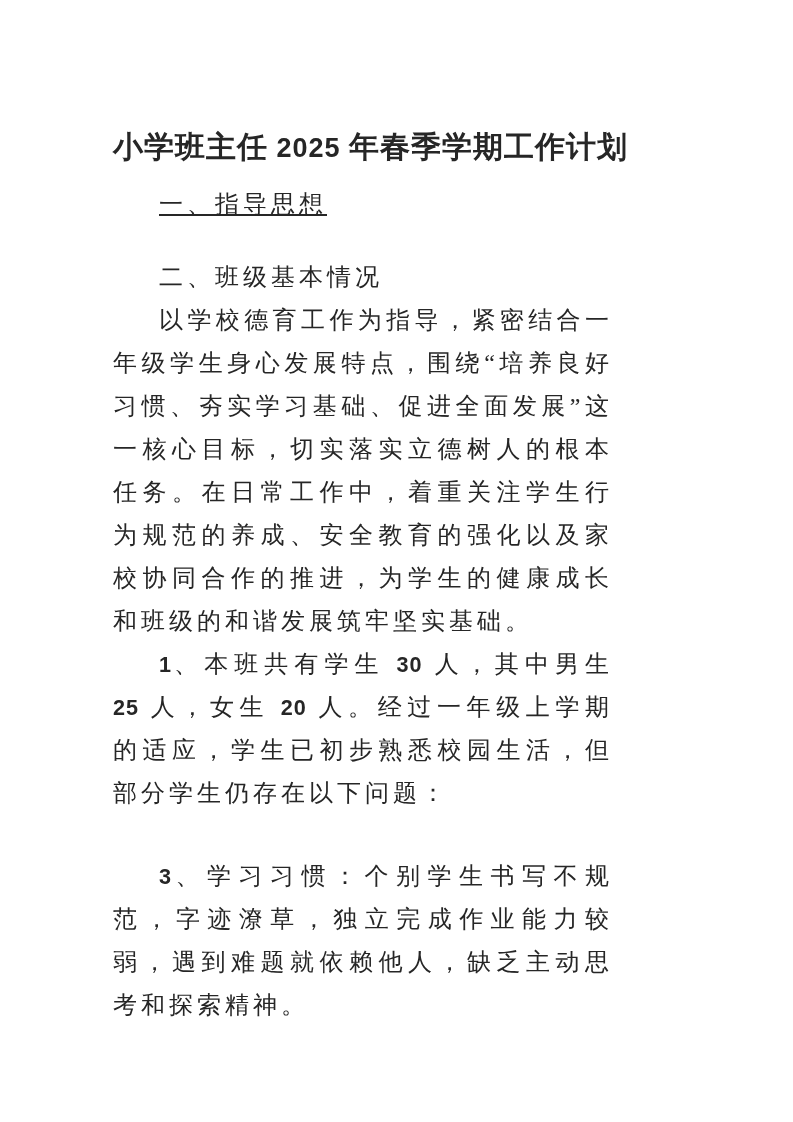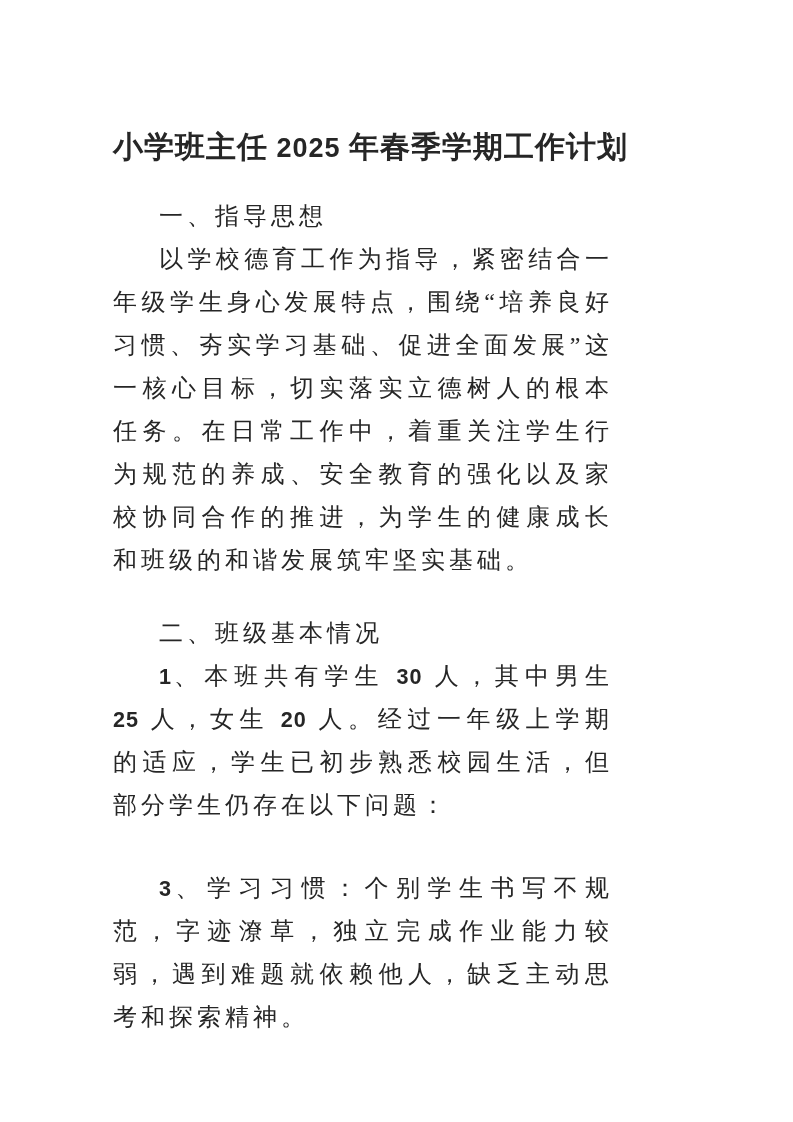--- a/index.html
+++ b/index.html
@@ -28,42 +28,42 @@
     white-space: nowrap;
   }
   .para {
     margin: 0;
     font-size: 24px;
     line-height: 43px;
     letter-spacing: 4px;
     text-align: justify;
     text-indent: 46px;
   }
-  .para.first   { margin-top: 21px; }
+  .para.first   { margin-top: 9px; text-decoration: underline; }
   .para.gap-md  { margin-top: 30px; }
   .para.gap-lg  { margin-top: 38px; }
   .para.gap-lg2 { margin-top: 40px; }
   .num {
     font-family: "Liberation Sans", "DejaVu Sans", sans-serif;
     font-weight: bold;
     font-size: 0.9em;
     letter-spacing: 1px;
   }
 </style>
 </head>
 <body>
 
 <div class="page">
 
   <h1 class="doc-title">小学班主任 <span class="num">2025</span> 年春季学期工作计划</h1>
 
   <p class="para first">一、指导思想</p>
 
+  <p class="para gap-md">二、班级基本情况</p>
+
   <p class="para">以学校德育工作为指导，紧密结合一年级学生身心发展特点，围绕“培养良好习惯、夯实学习基础、促进全面发展”这一核心目标，切实落实立德树人的根本任务。在日常工作中，着重关注学生行为规范的养成、安全教育的强化以及家校协同合作的推进，为学生的健康成长和班级的和谐发展筑牢坚实基础。</p>
-
-  <p class="para gap-md">二、班级基本情况</p>
 
   <p class="para"><span class="num">1</span>、本班共有学生 <span class="num">30</span> 人，其中男生 <span class="num">25</span> 人，女生 <span class="num">20</span> 人。经过一年级上学期的适应，学生已初步熟悉校园生活，但部分学生仍存在以下问题：</p>
 
 
   <p class="para gap-lg2"><span class="num">3</span>、学习习惯：个别学生书写不规范，字迹潦草，独立完成作业能力较弱，遇到难题就依赖他人，缺乏主动思考和探索精神。</p>
 
 </div>
 
 </body></html>

